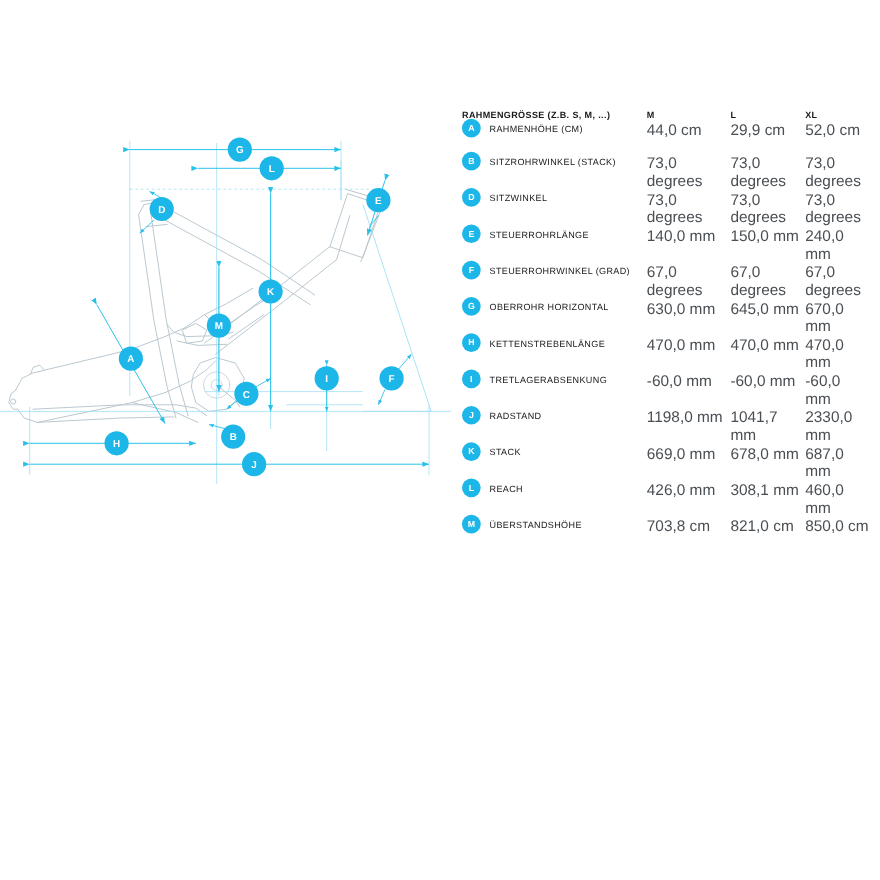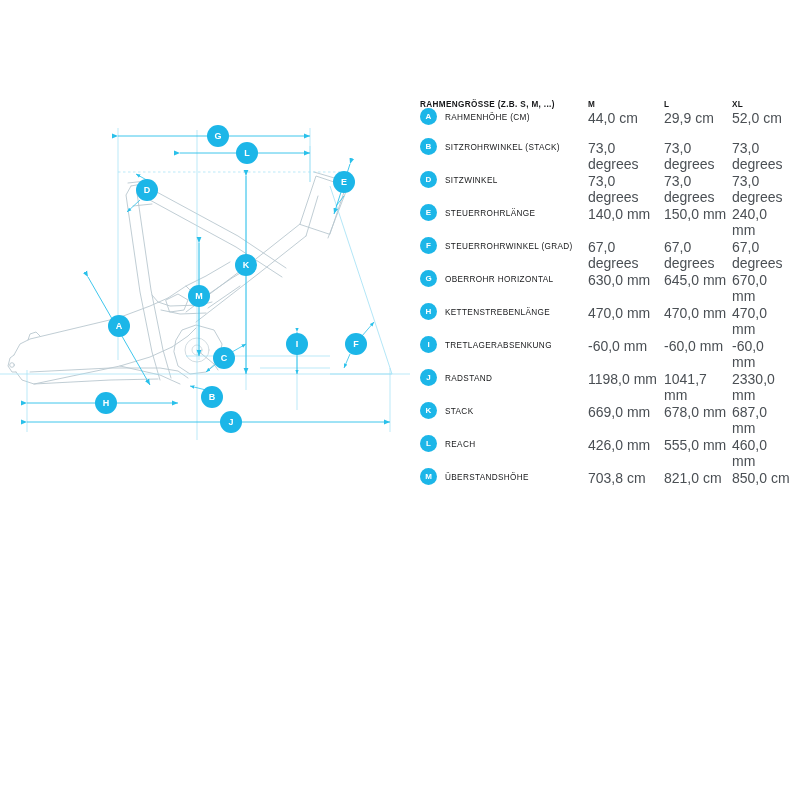--- a/index.html
+++ b/index.html
@@ -507,21 +507,21 @@
             <td>
               <div class="rowlabel">
                 <span class="badge">L</span>
                 <span class="labeltext">REACH</span>
               </div>
             </td>
             <td>
               <div class="val">426,0 mm</div>
             </td>
             <td>
-              <div class="val">555,0 mm</div>
+              <div class="val">308,1 mm</div>
             </td>
             <td>
               <div class="val">460,0 mm</div>
             </td>
           </tr>
           <tr>
             <td>
               <div class="rowlabel">
                 <span class="badge">M</span>
                 <span class="labeltext">ÜBERSTANDSHÖHE</span>

